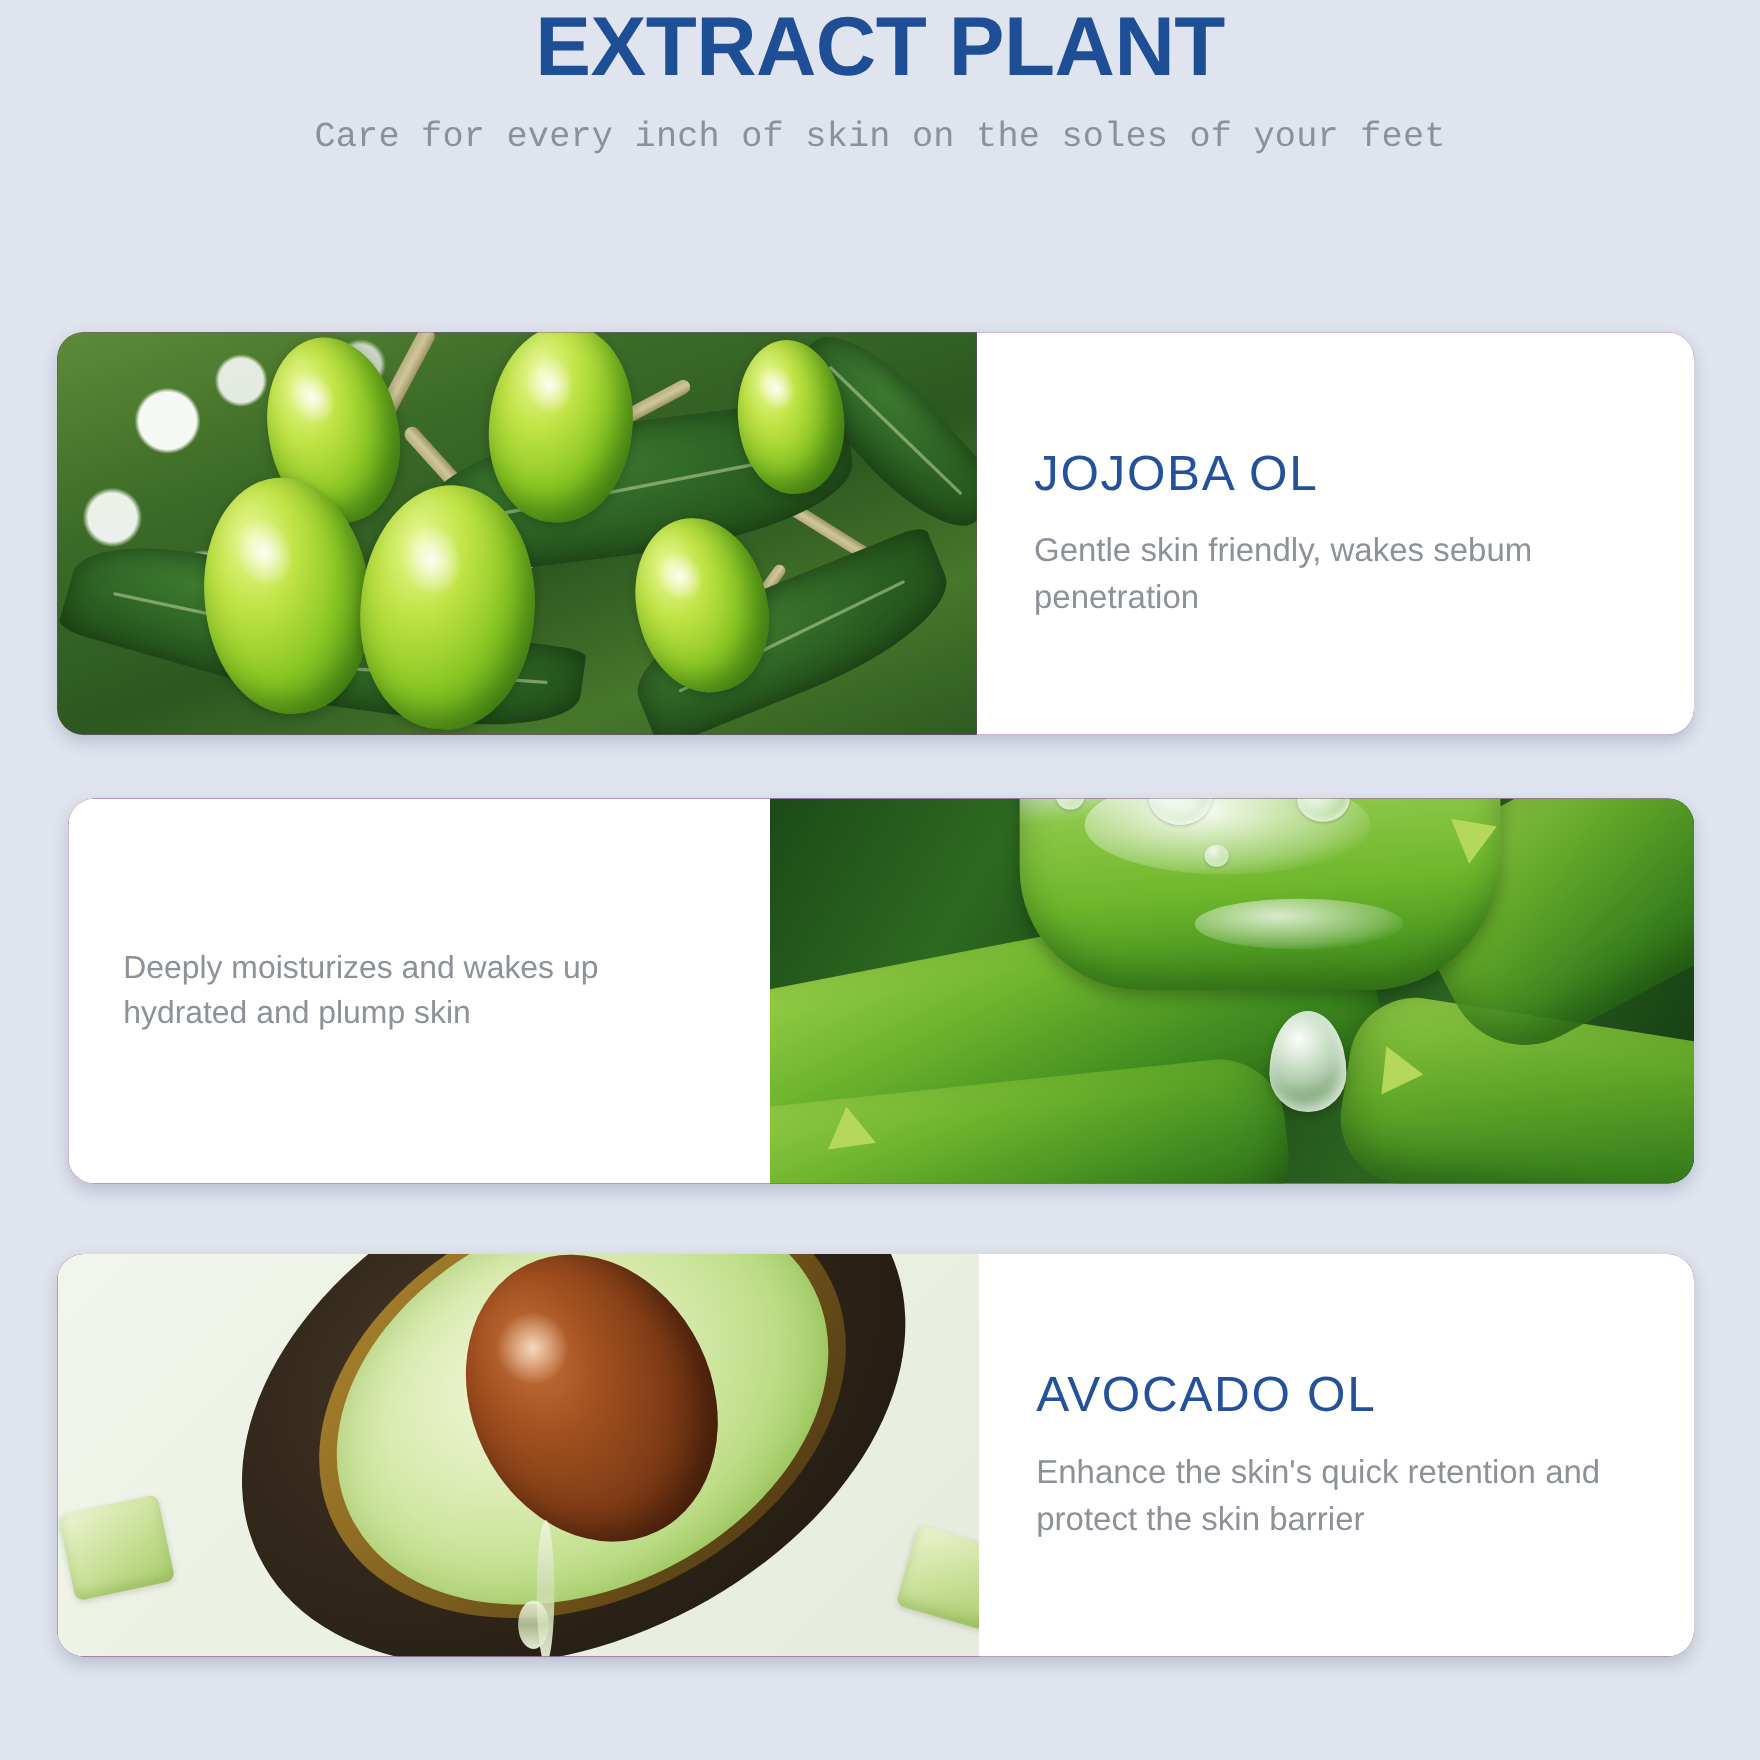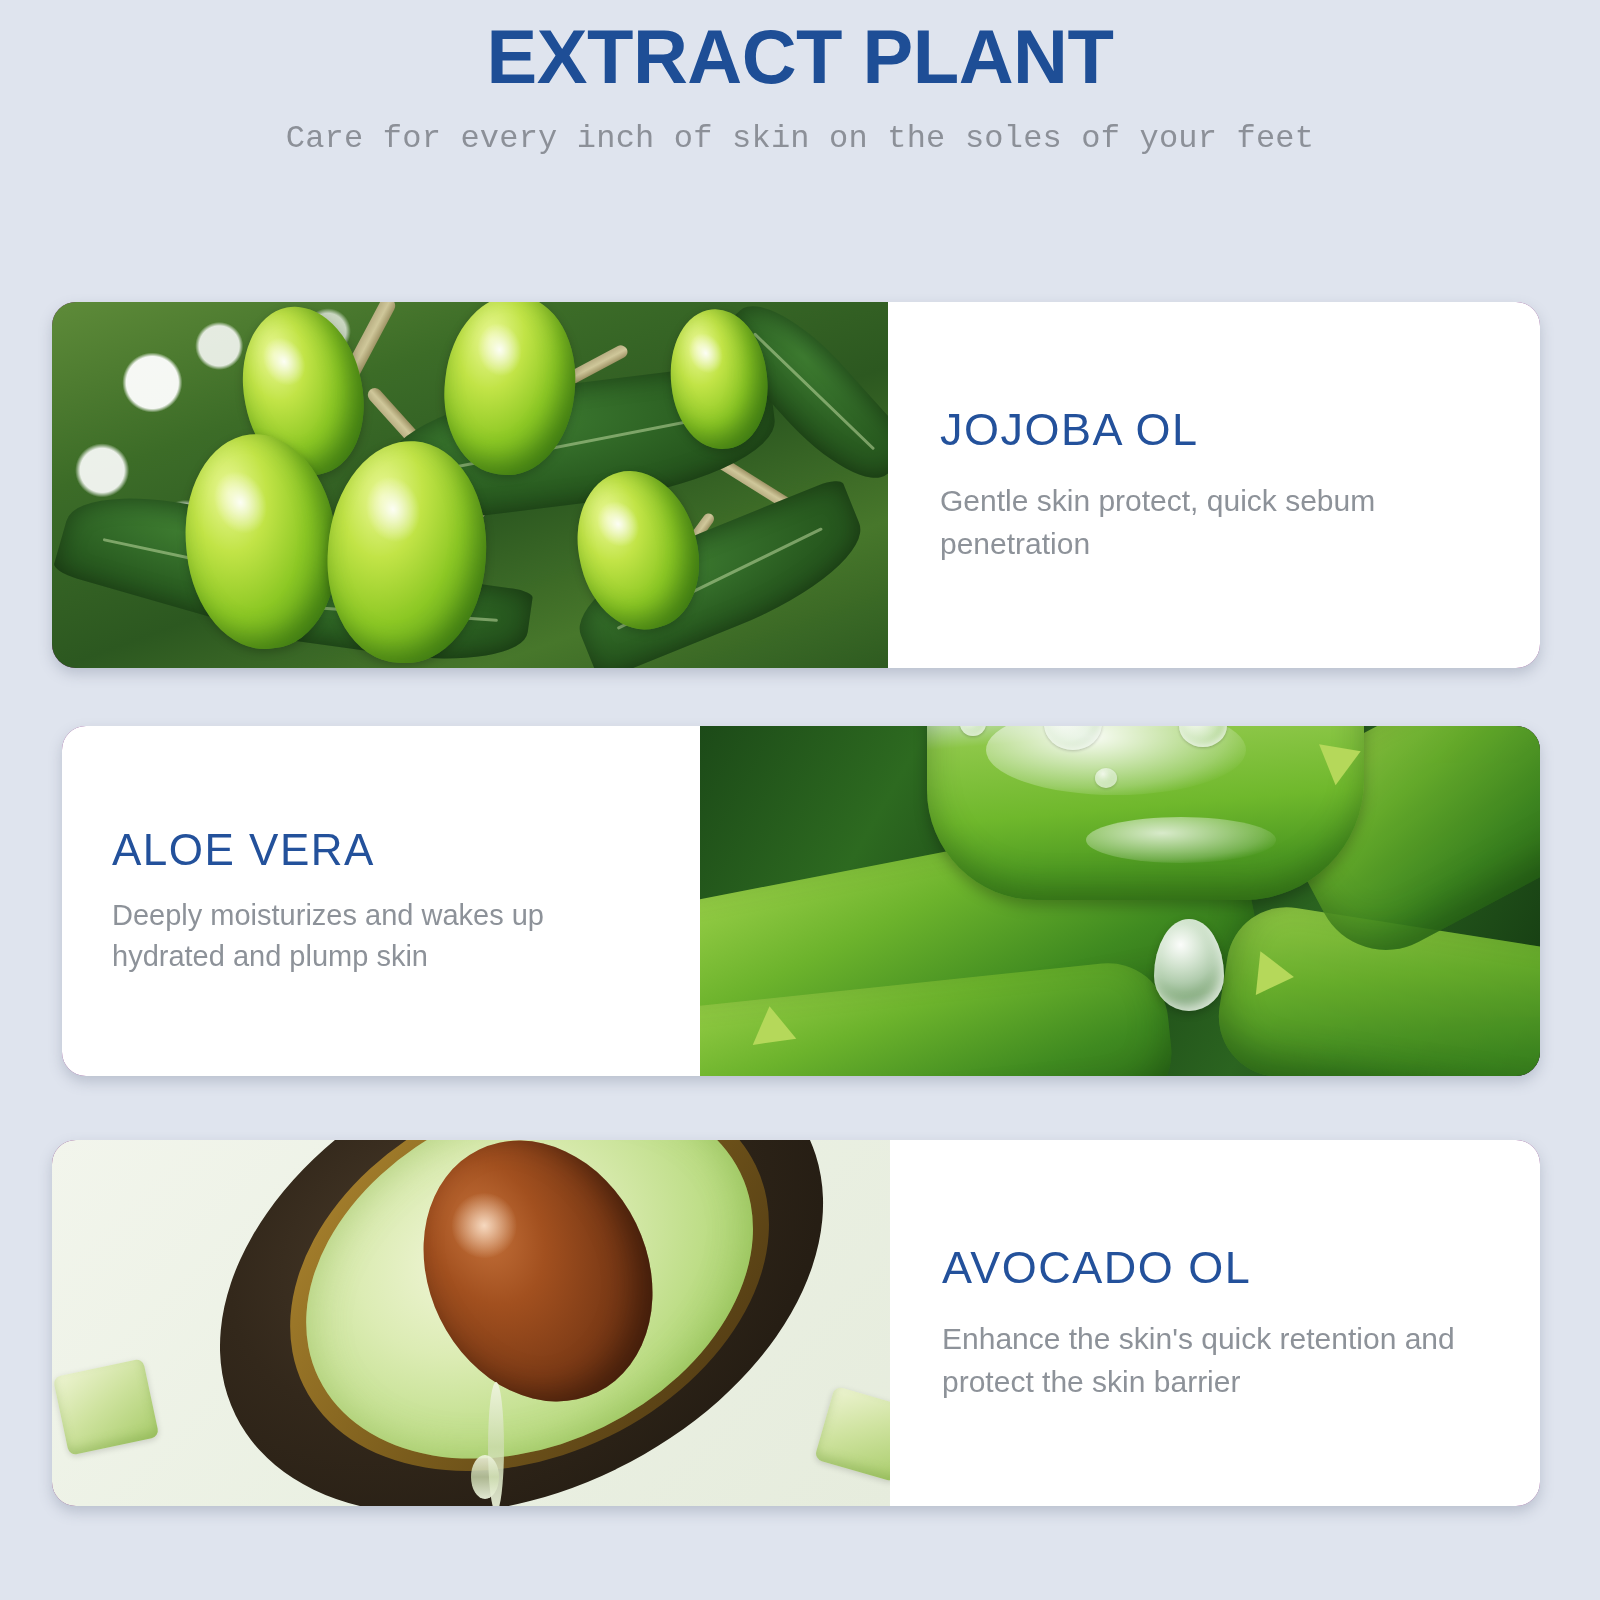--- a/index.html
+++ b/index.html
@@ -6,21 +6,21 @@
   body{
     width:1600px;height:1600px;
     background:#dfe4ee;
     font-family:"Liberation Sans", sans-serif;
     overflow:hidden;
     position:relative;
   }
   .page{width:1600px;height:1600px;position:relative;}
 
   
-  .header{padding-top:16px;text-align:center;}
+  .header{padding-top:2px;text-align:center;}
   .title{
     color:#1e4e96;
     font-weight:bold;
     font-size:76px;
     line-height:1.08;
     letter-spacing:-0.5px;
     margin:0;
     padding:0 40px;
   }
   .title .line{display:block;}
@@ -222,21 +222,21 @@
         <div class="olive" style="left:23%;top:1%;width:118px;height:170px;transform:rotate(-11deg);"></div>
         <div class="olive" style="left:47%;top:-2%;width:130px;height:180px;transform:rotate(6deg);"></div>
         <div class="olive" style="left:74%;top:2%;width:96px;height:140px;transform:rotate(-6deg);"></div>
         <div class="olive" style="left:16%;top:36%;width:150px;height:215px;transform:rotate(-6deg);"></div>
         <div class="olive" style="left:33%;top:38%;width:158px;height:222px;transform:rotate(4deg);"></div>
         <div class="olive" style="left:63%;top:46%;width:118px;height:160px;transform:rotate(-14deg);"></div>
       </div>
     </div>
     <div class="textpanel">
       <h2 class="ing-title">JOJOBA OL</h2>
-      <p class="ing-desc">Gentle skin protect, quick sebum penetration</p>
+      <p class="ing-desc">Gentle skin friendly, wakes sebum penetration</p>
     </div>
   </div>
 
   <div class="card" id="card-2">
     <div class="media">
       <div class="aloe-scene">
         <div class="aloe-blade" style="left:-6%;top:36%;width:72%;height:190px;transform:rotate(-11deg);border-radius:0 70px 70px 0;"></div>
         <div class="aloe-blade" style="left:-8%;top:74%;width:64%;height:150px;transform:rotate(-6deg);border-radius:0 60px 60px 0;"></div>
         <div class="aloe-blade" style="left:62%;top:58%;width:48%;height:170px;transform:rotate(9deg);border-radius:60px 0 0 60px;opacity:.92;"></div>
         <div class="aloe-blade" style="left:70%;top:-8%;width:40%;height:210px;transform:rotate(-28deg);border-radius:70px;opacity:.88;"></div>
@@ -254,21 +254,20 @@
 
         <div class="drop" style="left:57%;top:-6%;width:48px;height:42px;"></div>
 
         <div class="drop" style="left:31%;top:-4%;width:26px;height:24px;"></div>
         <div class="drop" style="left:47%;top:12%;width:22px;height:20px;opacity:.85;"></div>
 
         <div class="bigdrop" style="left:54%;top:55%;"></div>
       </div>
     </div>
     <div class="textpanel">
-      <h2 class="ing-title">ALOE VERA</h2>
       <p class="ing-desc">Deeply moisturizes and wakes up hydrated and plump skin</p>
     </div>
   </div>
 
   <div class="card" id="card-3">
     <div class="media">
       <div class="avo-scene">
         <div class="avo-skin" style="left:18%;top:-22%;width:76%;height:118%;transform:rotate(-26deg);"></div>
         <div class="avo-rim" style="left:27%;top:-12%;width:60%;height:98%;transform:rotate(-26deg);"></div>
         <div class="avo-flesh" style="left:29%;top:-9%;width:56%;height:92%;transform:rotate(-26deg);"></div>

